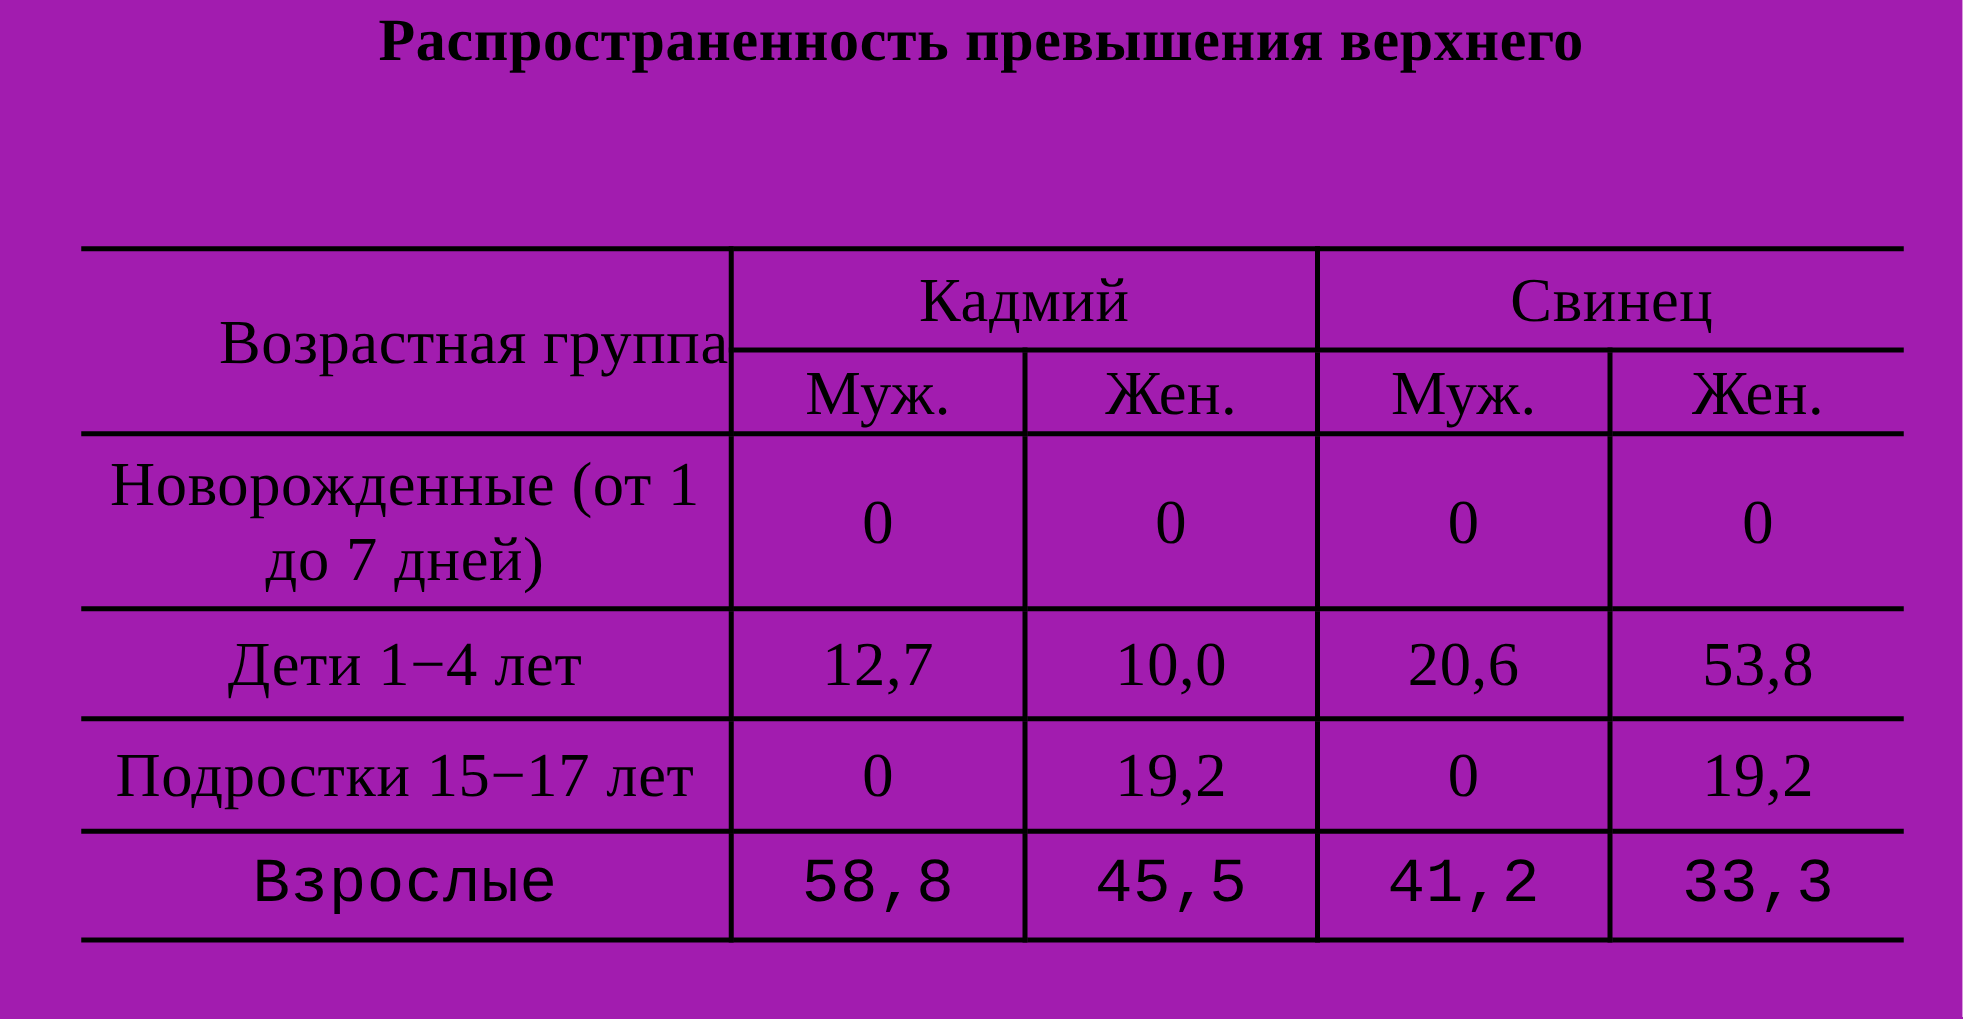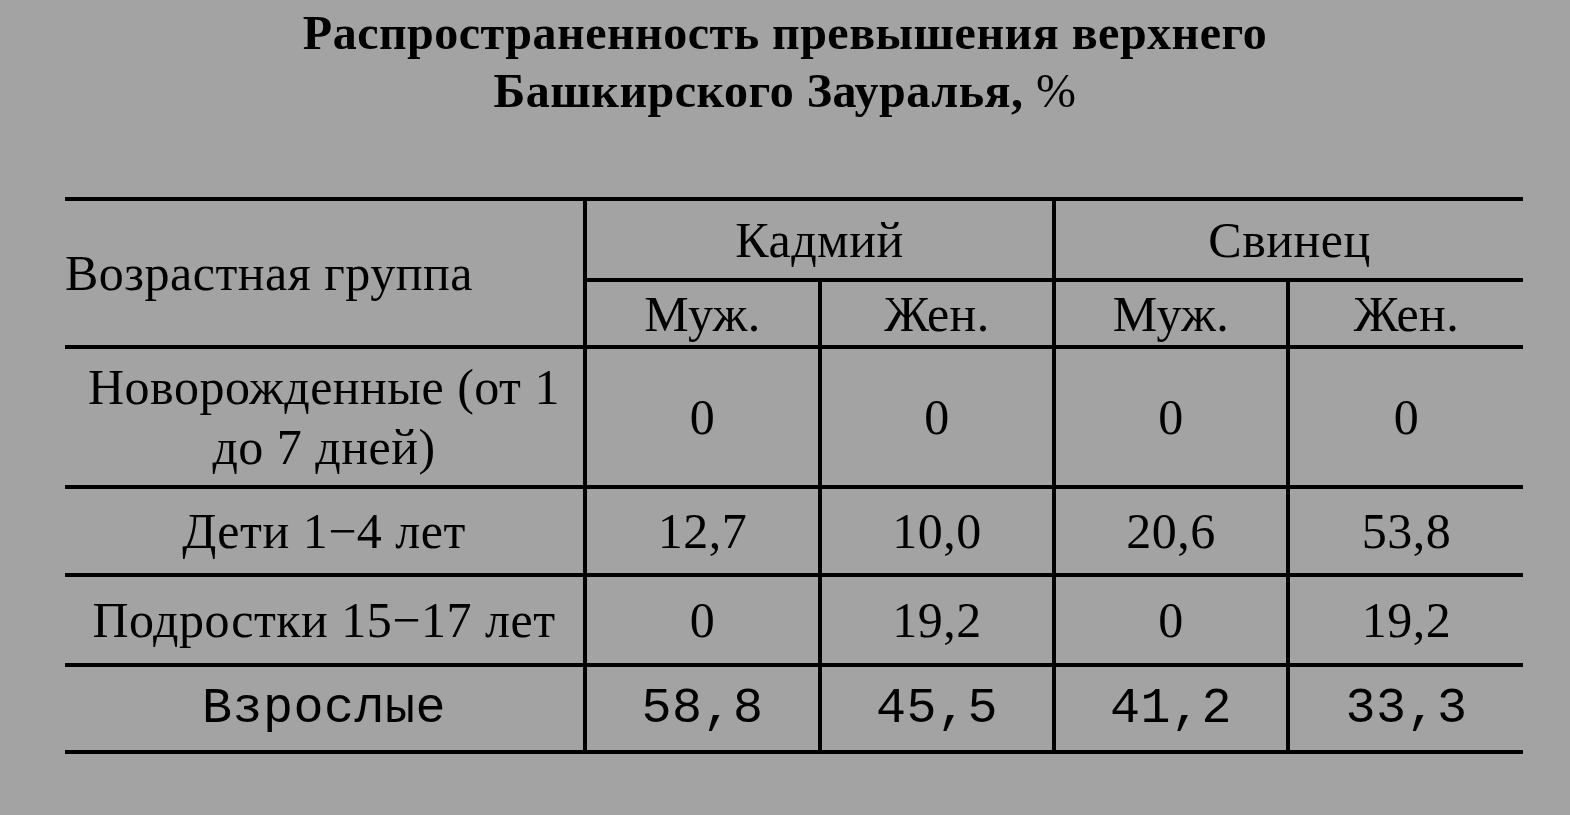--- a/index.html
+++ b/index.html
@@ -5,21 +5,21 @@
   * { box-sizing: border-box; margin: 0; padding: 0; }
   html, body { background: #ffffff; }
   body {
     width: 1570px; height: 815px;
     font-family: "Liberation Serif", "DejaVu Serif", serif;
     color: #000000;
   }
   .page {
     position: relative;
     width: 1570px; height: 815px;
-    background: #a3a3a3;
+    background: #a21caf;
     overflow: hidden;
   }
   .title {
     position: absolute;
     top: 4px; left: 0;
     width: 100%;
     text-align: center;
     font-size: 48px;
     font-weight: bold;
     line-height: 58px;
@@ -60,35 +60,34 @@
   tr.r-b3 { height: 90px; }
   tr.r-b4 { height: 87px; font-family: Liberation Mono, monospace; }
 </style>
 </head>
 <body>
 
 <div class="page">
 
   <div class="title">
     <div>Распространенность превышения верхнего</div>
-    <div><span>Башкирского Зауралья,</span> <span class="unit">%</span></div>
   </div>
 
   <table class="data">
     <colgroup>
       <col style="width:520px">
       <col style="width:235px">
       <col style="width:234px">
       <col style="width:234px">
       <col style="width:235px">
     </colgroup>
 
     <tbody>
         <tr class="r-h1">
-      <td rowspan="2" class="label" style="text-align:left; padding-left:0;">Возрастная группа</td>
+      <td rowspan="2" class="label" style="text-align:right; padding-left:0;">Возрастная группа</td>
       <td colspan="2">Кадмий</td>
       <td colspan="2">Свинец</td>
     </tr>
 
     <tr class="r-h2">
       <td>Муж.</td>
       <td>Жен.</td>
       <td>Муж.</td>
       <td>Жен.</td>
     </tr>

